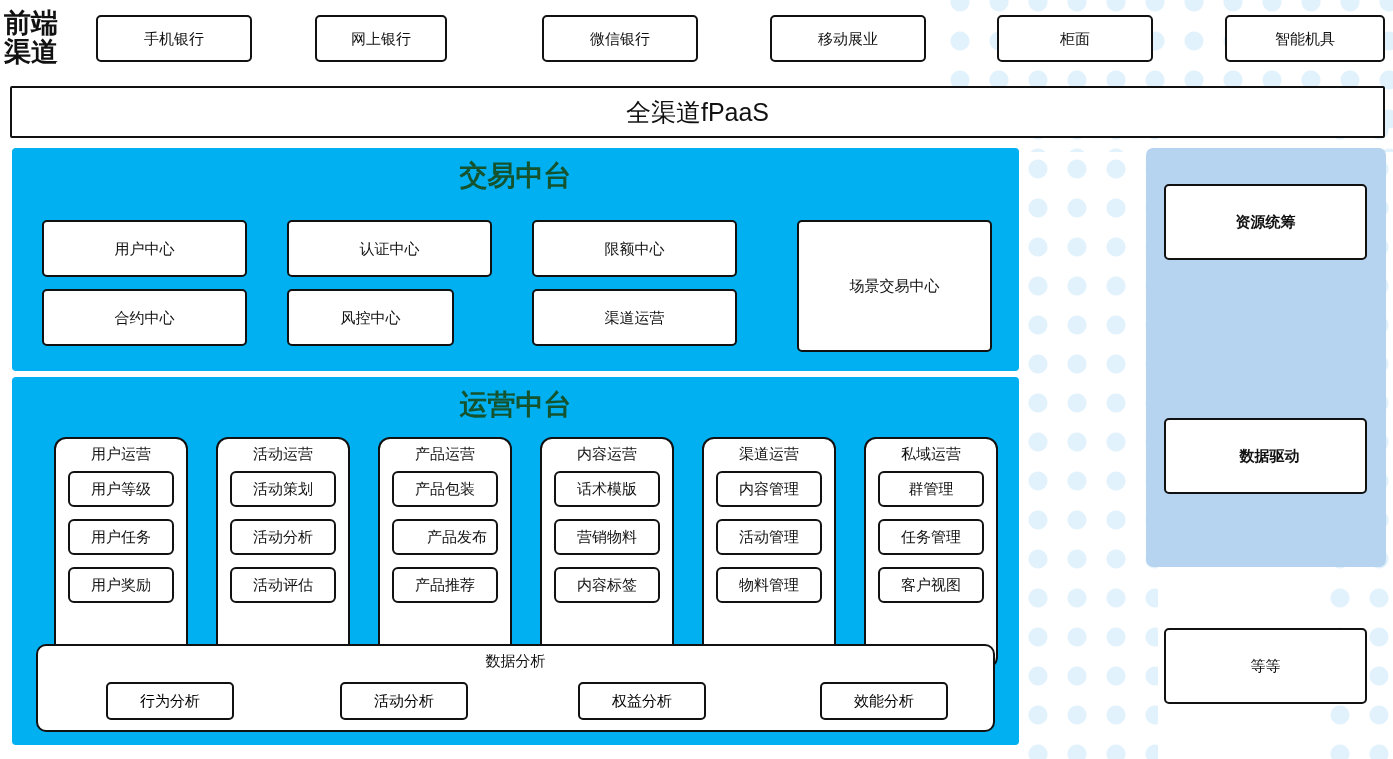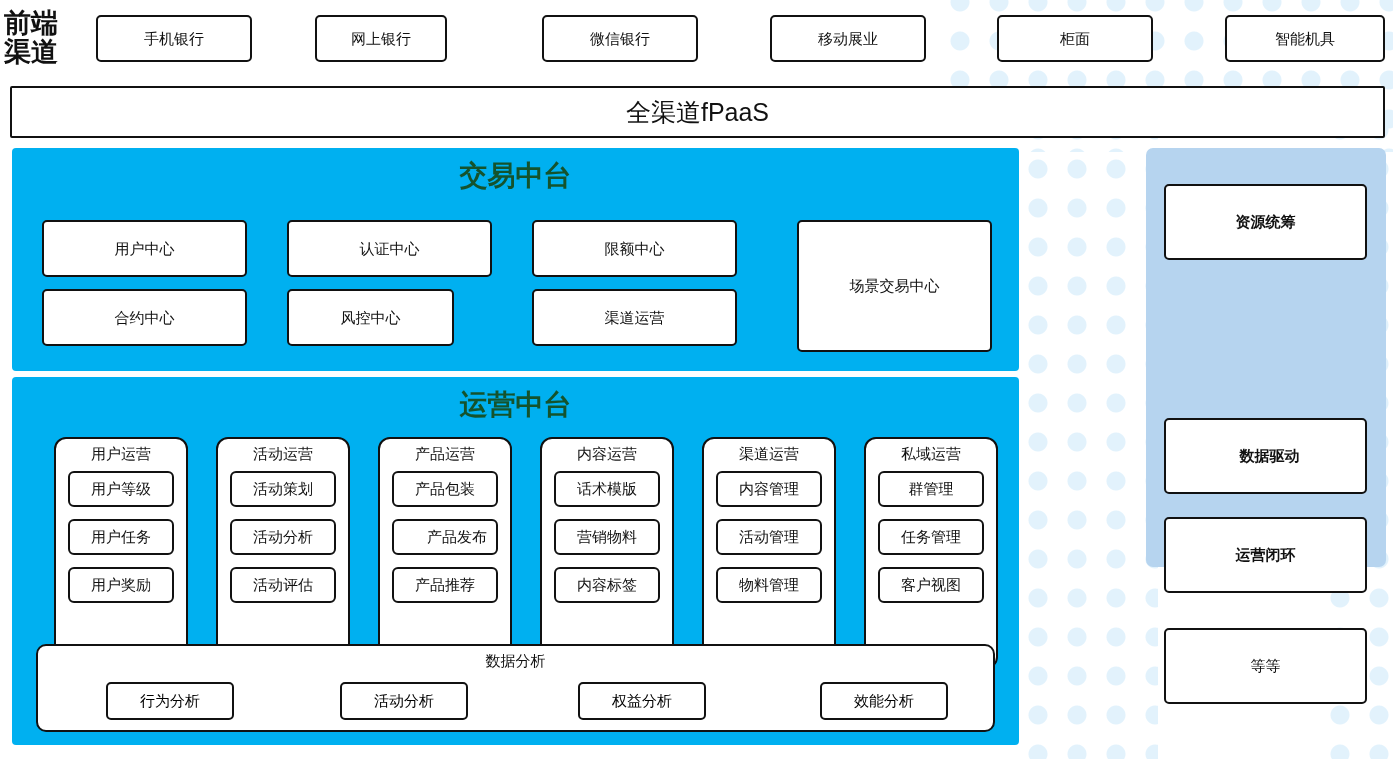--- a/index.html
+++ b/index.html
@@ -241,17 +241,16 @@
         <div class="da-item" style="left: 302px;">活动分析</div>
         <div class="da-item" style="left: 540px;">权益分析</div>
         <div class="da-item" style="left: 782px;">效能分析</div>
       </div>
   </div>
 
 
   <div id="value-panel">
       <div class="value-box" style="top: 36px;">资源统筹</div>
       <div class="value-box" style="top: 270px; padding-left: 8px;">数据驱动</div>
-      <div class="value-box" style="top: 369px;">运营闭环</div>
       <div class="value-box plain" style="top: 480px;">等等</div>
     </div>
 
 </div>
 
 </body></html>

